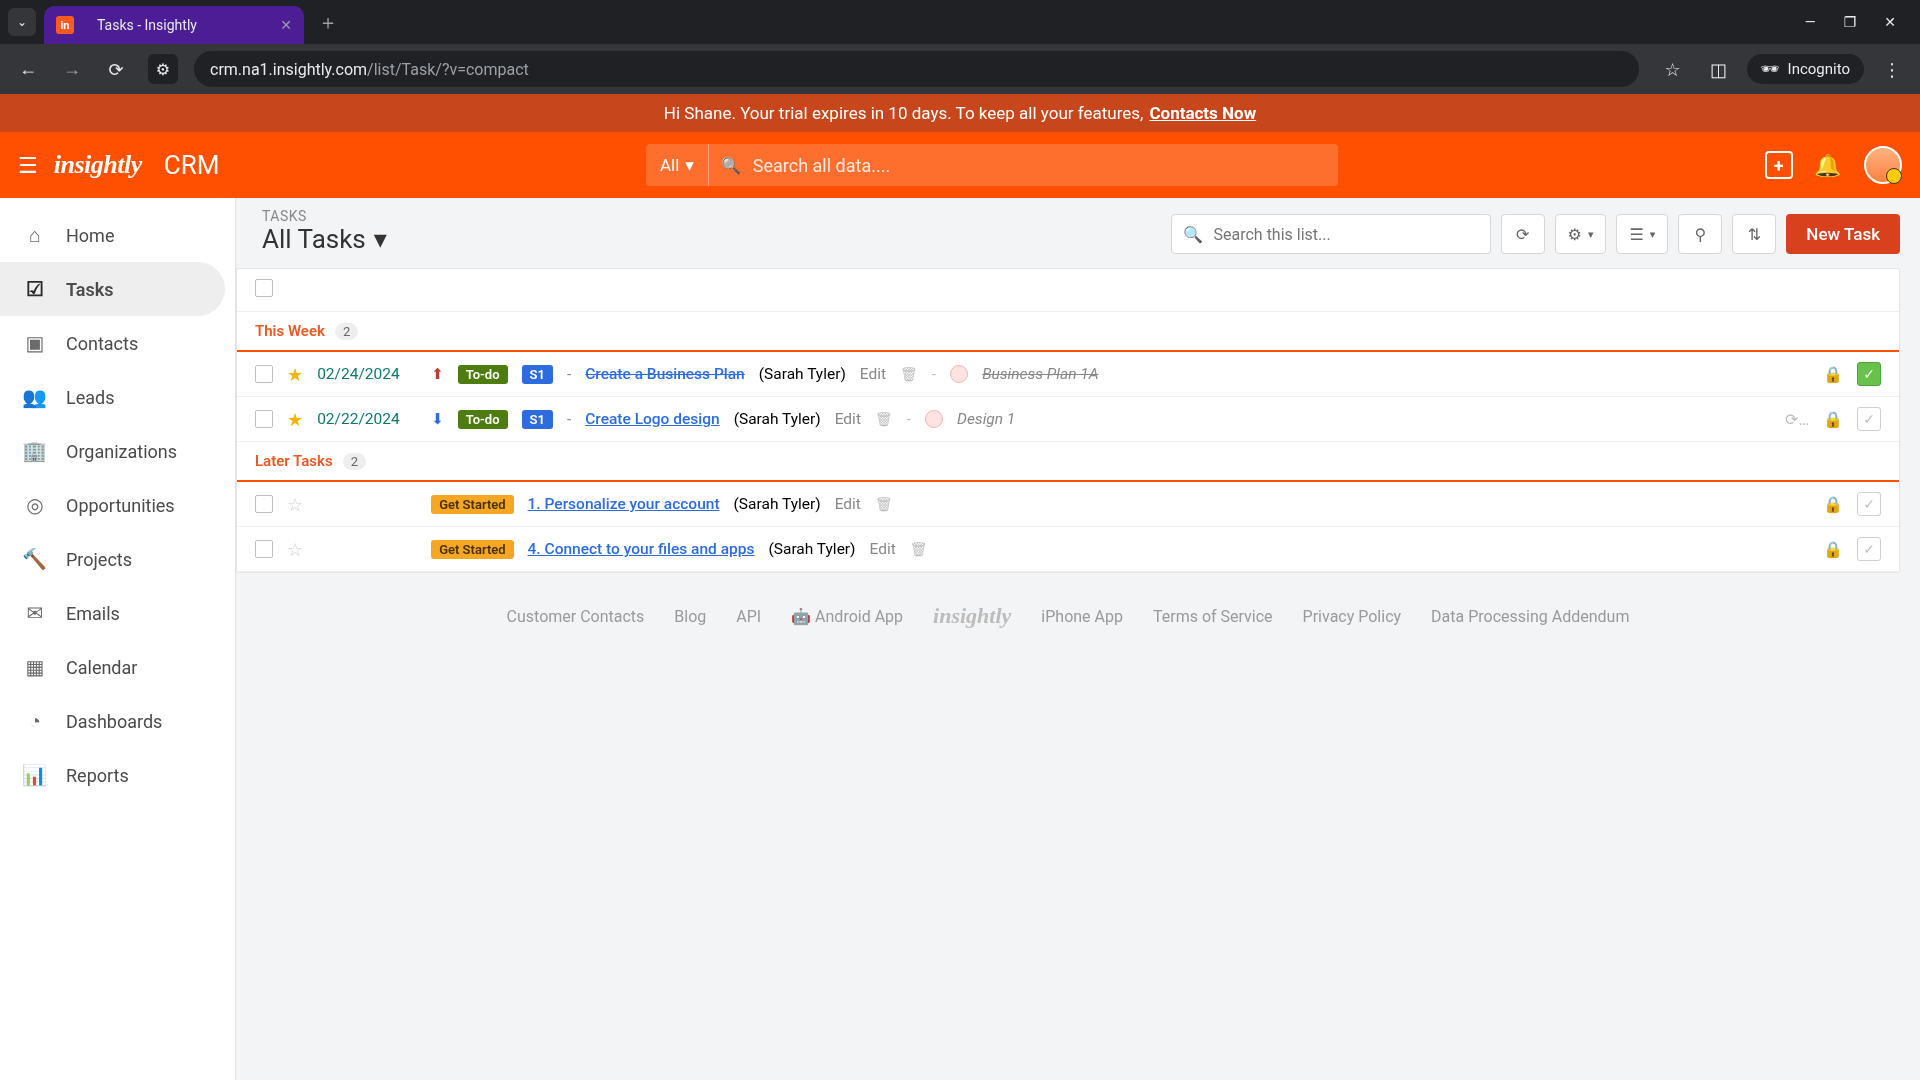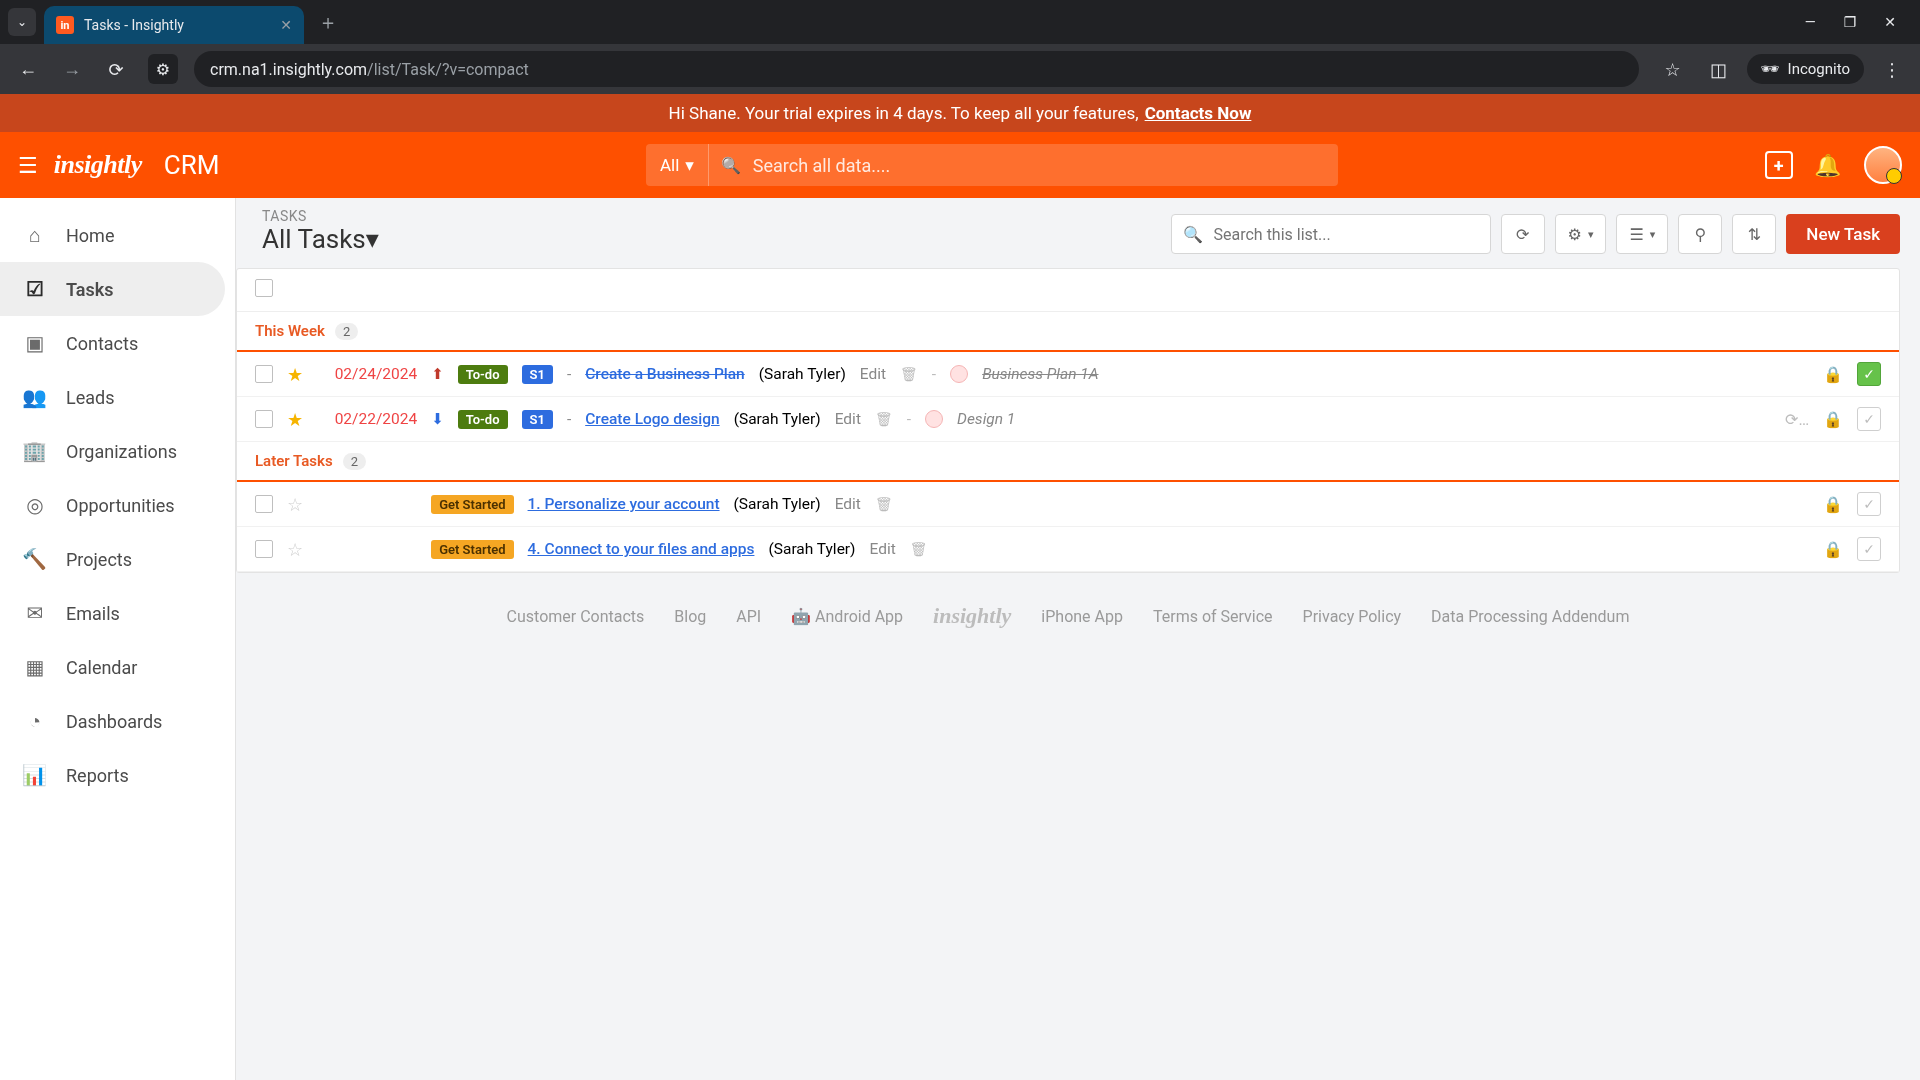--- a/index.html
+++ b/index.html
@@ -1,21 +1,21 @@
 <!DOCTYPE html>
 <html><head>
 <meta charset="utf-8">
 <style>
 * { margin: 0; padding: 0; box-sizing: border-box; font-family: -apple-system, BlinkMacSystemFont, "Segoe UI", Roboto, sans-serif; }
 body { width: 1920px; height: 1080px; overflow: hidden; background: #202124; }
 
 
 .browser-tabs { height: 44px; background: #202124; display: flex; align-items: center; padding: 0 8px; }
 .tab-dropdown { width: 28px; height: 28px; border-radius: 6px; background: #35363a; display:flex; align-items:center; justify-content:center; color:#e8eaed; font-size:12px; margin-right:8px; cursor:pointer; }
-.tab { display:flex; align-items:center; background:#0c4a6e; border-radius:10px 10px 0 0; height:38px; padding:0 12px; min-width:260px; gap:10px; margin-top:6px; }
+.tab { display:flex; align-items:center; background:#4c1d95; border-radius:10px 10px 0 0; height:38px; padding:0 12px; min-width:260px; gap:23px; margin-top:6px; }
 .tab-favicon { width:18px; height:18px; background:#ff5a1f; border-radius:3px; display:flex; align-items:center; justify-content:center; color:#fff; font-weight:bold; font-size:11px; }
 .tab-title { color:#e8eaed; font-size:14px; flex:1; }
 .tab-close { color:#9aa0a6; font-size:14px; cursor:pointer; }
 .new-tab { color:#9aa0a6; font-size:20px; margin-left:14px; cursor:pointer; }
 .window-controls { margin-left:auto; display:flex; gap:28px; padding-right:16px; }
 .window-controls span { color:#e8eaed; font-size:14px; cursor:pointer; }
 
 .toolbar { height: 50px; background:#35363a; display:flex; align-items:center; padding:0 10px; gap:8px; }
 .nav-btn { width:36px; height:36px; display:flex; align-items:center; justify-content:center; color:#9aa0a6; font-size:18px; cursor:pointer; border-radius:18px; }
 .nav-btn.enabled { color:#e8eaed; }
@@ -53,37 +53,37 @@
 .layout { display:flex; height:calc(100% - 104px); }
 .sidebar { width:236px; background:#fff; border-right:1px solid #e2e2e2; padding-top:10px; }
 .side-item { display:flex; align-items:center; gap:18px; padding:14px 22px; color:#4b4b4b; font-size:18px; cursor:pointer; }
 .side-item.active { background:#eeeeee; font-weight:600; border-radius:0 30px 30px 0; margin-right:10px; }
 .side-icon { width:26px; height:26px; display:flex; align-items:center; justify-content:center; color:#6b6b6b; font-size:20px; }
 .side-item.active .side-icon { color:#2b2b2b; }
 
 .main { flex:1; padding:0 20px 20px 0; overflow:auto; }
 .list-header { display:flex; align-items:flex-end; padding:10px 0 14px 26px; gap:18px; }
 .list-titles .crumb { font-size:14px; color:#888; letter-spacing:0.5px; }
-.list-titles .view-name { font-size:26px; color:#333; display:flex; align-items:center; cursor:pointer; }
+.list-titles .view-name { font-size:26px; color:#333; display:flex; align-items:center; gap:8px; cursor:pointer; }
 .list-actions { margin-left:auto; display:flex; align-items:center; gap:10px; }
 .search-list { height:40px; width:320px; border:1px solid #d6d6d6; border-radius:4px; display:flex; align-items:center; padding:0 12px; gap:10px; background:#fff; }
 .search-list input { border:none; outline:none; flex:1; font-size:16px; color:#555; }
 .tool-btn { height:40px; min-width:44px; border:1px solid #d6d6d6; border-radius:4px; background:#fff; display:flex; align-items:center; justify-content:center; color:#666; font-size:16px; cursor:pointer; padding:0 12px; gap:6px; }
 .new-task-btn { height:40px; padding:0 20px; background:#d9401e; color:#fff; border:none; border-radius:4px; font-size:17px; font-weight:500; cursor:pointer; }
 
 .grid { background:#fff; border:1px solid #e3e3e3; border-radius:3px; }
 .grid-select-row { padding:10px 18px; border-bottom:1px solid #eee; }
 .chk { width:18px; height:18px; border:1px solid #bfbfbf; border-radius:2px; display:inline-block; background:#fff; }
 .section-hdr { padding:10px 18px; display:flex; align-items:center; gap:10px; border-bottom:2px solid #fe5000; }
 .section-hdr .name { color:#e85a24; font-weight:600; font-size:15px; }
 .count-pill { background:#eee; color:#666; font-size:13px; padding:1px 8px; border-radius:10px; }
 .row { display:flex; align-items:center; padding:10px 18px; border-bottom:1px solid #f1f1f1; gap:14px; font-size:15.5px; }
 .row .star { color:#f6b400; font-size:18px; cursor:pointer; }
 .row .star.empty { color:#cfcfcf; }
-.row .date { color:#ef4444; width:100px;text-align:right; }
+.row .date { color:#0f766e; width:100px; }
 .priority-up { color:#c0392b; font-size:15px; }
 .priority-down { color:#2d6cdf; font-size:15px; }
 .badge { font-size:13px; font-weight:600; padding:2px 8px; border-radius:3px; color:#fff; }
 .badge.todo { background:#4d7c0f; }
 .badge.s1 { background:#2d6cdf; }
 .badge.get { background:#f5a623; color:#4a3000; }
 .task-link { color:#2d6cdf; font-weight:500; }
 .task-link.done { text-decoration:line-through; }
 .assignee { color:#000000; }
 .edit-link { color:#888; cursor:pointer; }
@@ -132,21 +132,21 @@
     <div class="incognito-pill">
       <span>🕶</span>
       <span>Incognito</span>
     </div>
     <div class="nav-btn enabled">⋮</div>
   </div>
 </div>
 
 <div class="page">
   <div class="trial-banner">
-    <span>Hi Shane. Your trial expires in 4 days. To keep all your features,</span>
+    <span>Hi Shane. Your trial expires in 10 days. To keep all your features,</span>
     <a href="#">Contacts Now</a>
   </div>
 
   <div class="app-header">
     <span class="hamburger">☰</span>
     <span class="logo">insightly</span>
     <span class="crm-label">CRM</span>
     <div class="search-wrap">
       <div class="search-scope">
         <span>All</span>

